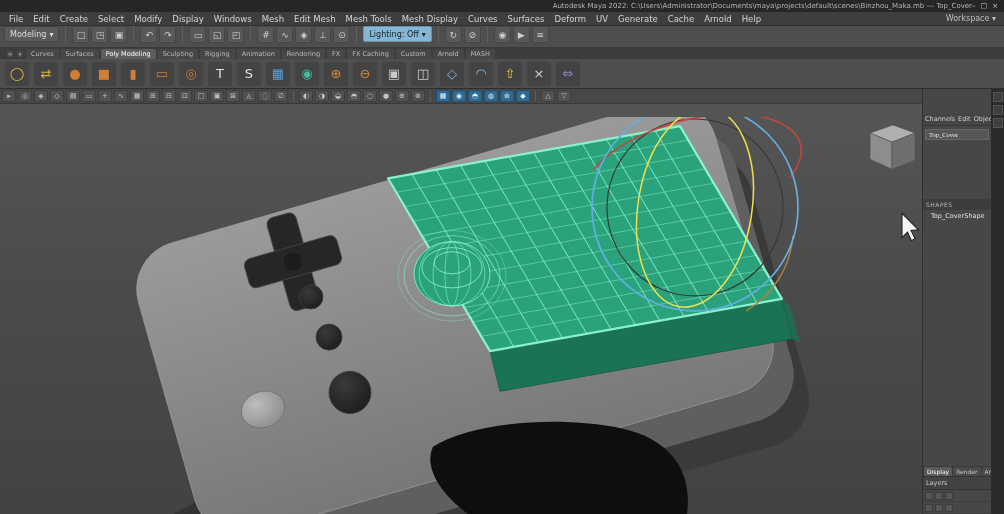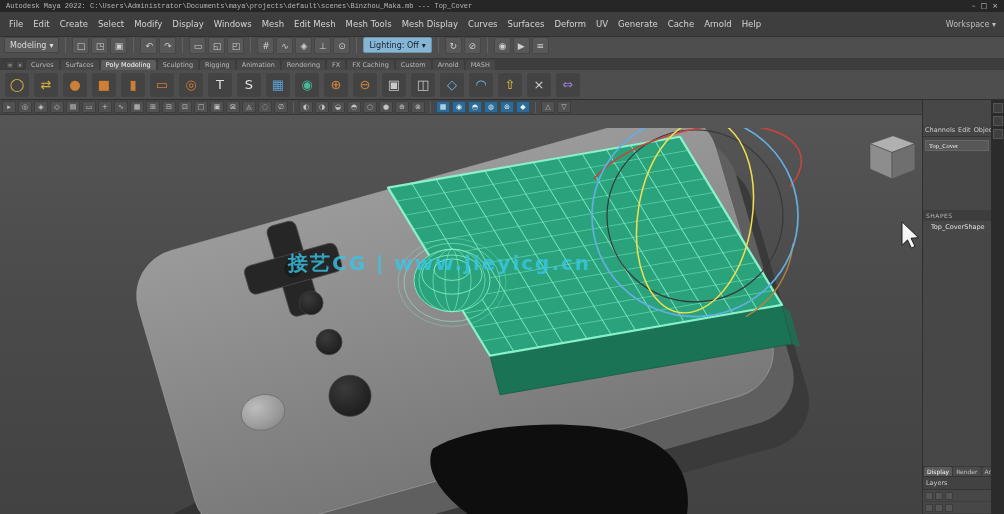--- a/index.html
+++ b/index.html
@@ -3,25 +3,25 @@
 <meta charset="utf-8">
 <style>
   * { margin:0; padding:0; box-sizing:border-box; }
   html,body { width:1004px; height:514px; overflow:hidden; background:#3a3a3a;
     font-family:"DejaVu Sans", sans-serif; }
   .app { position:relative; width:1004px; height:514px; background:#3f3f3f; display:flex; flex-direction:column; }
 
   
   .titlebar { height:12px; background:#262626; color:#b5b5b5; font-size:7px;
     display:flex; align-items:center; padding:0 6px; flex:0 0 auto; }
-  .titlebar .t-text { flex:1; text-align:left; white-space:nowrap; overflow:hidden;font-family:Liberation Mono, monospace; }
+  .titlebar .t-text { flex:1; text-align:right; white-space:nowrap; overflow:hidden; }
   .win-btns { display:flex; gap:5px; font-size:7px; color:#cfcfcf; }
 
   
-  .menubar { height:25px; background:#3e3e3e; border-bottom:1px solid #313131;
+  .menubar { height:14px; background:#3e3e3e; border-bottom:1px solid #313131;
     display:flex; align-items:center; padding:0 4px; flex:0 0 auto; }
   .menu-items { display:flex; align-items:center; }
   .menu-item { color:#d4d4d4; font-size:8.5px; padding:0 5px; white-space:nowrap; cursor:default; }
   .mb-spacer { flex:1; }
   .workspace { color:#bdbdbd; font-size:8px; padding-right:4px; white-space:nowrap; }
 
   
   .statusline { height:22px; background:#4e4e4e; border-bottom:1px solid #3a3a3a;
     display:flex; align-items:flex-start; padding:0 4px; gap:2px; flex:0 0 auto; }
   .dropdown { height:16px; background:#5a5a5a; border:1px solid #444; border-radius:2px;
@@ -520,21 +520,20 @@
 
         <g stroke="#4f4f4f" stroke-width="0.6">
           <polygon points="870,16 893,8 915,16 892,25" fill="#b0b0b0"></polygon>
           <polygon points="870,16 892,25 892,52 870,42" fill="#8d8d8d"></polygon>
           <polygon points="892,25 915,16 915,43 892,52" fill="#6f6f6f"></polygon>
         </g>
 
         <path d="M 902 96 L 902 120 L 907.5 114.5 L 911.5 123 L 915 121 L 911 112.8 L 918.5 112.2 Z" fill="#f5f5f5" stroke="#1a1a1a" stroke-width="1"></path>
       </svg>
 
-      <div class="watermark">接艺CG | www.jieyicg.cn</div>
     </div>
 
     <div class="right-panel">
       <div class="channel-box">
         <div class="cb-menus">
 
         <span class="cb-menu-item">Channels</span>
             <span class="cb-menu-item">Edit</span>
             <span class="cb-menu-item">Object</span>
           </div>

